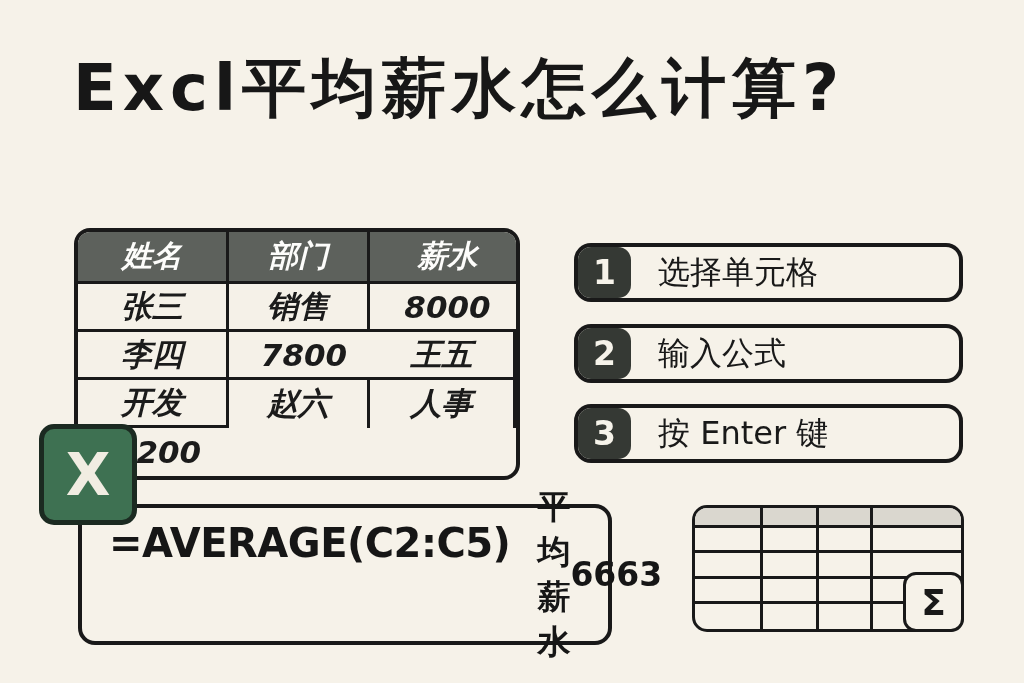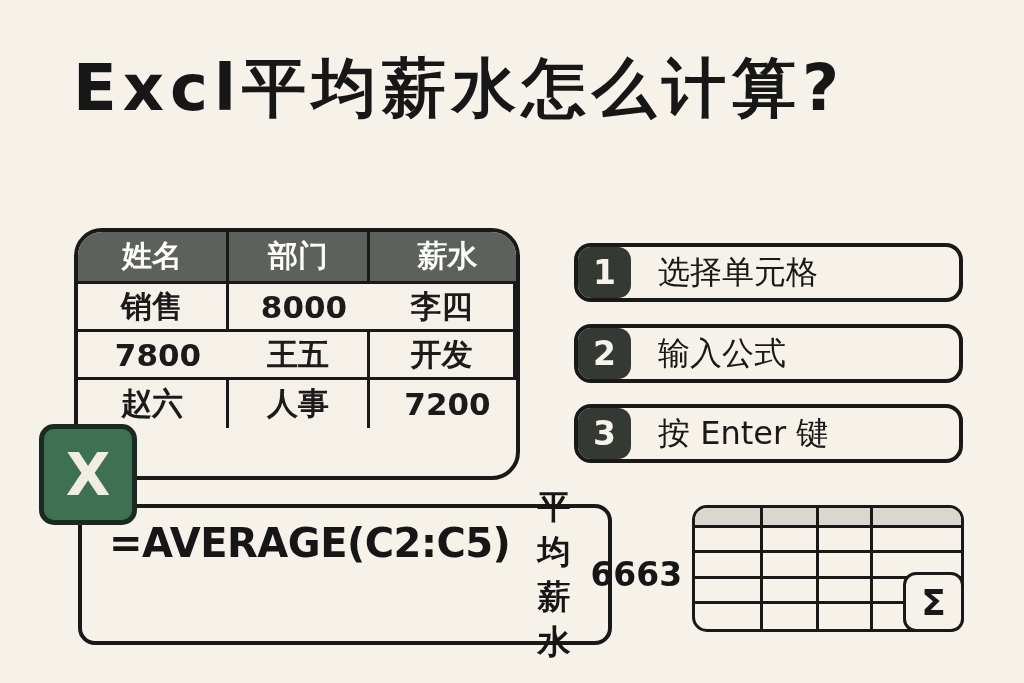--- a/index.html
+++ b/index.html
@@ -15,24 +15,24 @@
   
   .title {
     position:absolute; left:73px; top:48px;
     font-size:64px; font-weight:700; letter-spacing:6px;
     line-height:80px; color:#171717; white-space:nowrap;
   }
 
   
   .salary-table {
     position:absolute; left:74px; top:228px; width:446px; height:252px;
-    border:4px solid #191919; border-radius:28px; overflow:hidden;
+    border:4px solid #191919; border-radius:16px; overflow:hidden;
     display:grid; grid-template-columns:151px 141px 1fr;
     grid-template-rows:52px 1fr 1fr 1fr 1fr;
-    background:#f5f1e8; z-index:1;
+    background:#f5f1e8; z-index:1;font-style:italic;
   }
   .salary-table .cell {
     display:flex; align-items:center; justify-content:center;
     border-right:3.5px solid #191919; border-bottom:3.5px solid #191919;
     font-size:31px; font-weight:700; color:#1b1b1b;
   }
   .salary-table .cell.last-col { border-right:none;padding-left:9px; }
   .salary-table .cell.last-row { border-bottom:none; }
   .salary-table .head {
     background:#5d615c; color:#fdfdfb; font-size:30px; font-weight:700;
@@ -76,21 +76,21 @@
   .formula-row {
     height:70px; display:flex; align-items:center; padding-left:27px;
     font-size:40px; font-weight:800; letter-spacing:-0.5px; color:#161616;
     white-space:nowrap;
   }
   .formula-divider {
     height:11px; border-top:3.5px solid #191919; border-bottom:3.5px solid #191919;
   }
   .result-row {
     flex:1; display:flex; align-items:center; justify-content:space-between;
-    padding:0 45px 0 27px; font-size:33px; font-weight:800; color:#161616;gap:20px;
+    padding:0 45px 0 27px; font-size:33px; font-weight:800; color:#161616;
   }
 
   
   .grid-icon { position:absolute; left:692px; top:505px; width:272px; height:127px; z-index:1; }
   .grid-inner {
     position:absolute; inset:0;
     border:3.5px solid #191919; border-radius:15px; overflow:hidden;
     display:grid; grid-template-columns:68px 56px 54px 1fr;
     grid-template-rows:20px 1fr 1fr 1fr 1fr;
     background:#f6f2e9;
@@ -113,20 +113,21 @@
 
 <div class="title">
   <div>Excl平均薪水怎么计算?</div>
 </div>
 
 <div class="salary-table">
   <div class="cell head">姓名</div>
   <div class="cell head">部门</div>
   <div class="cell head last-col">薪水</div>
 
+  <div class="cell">张三</div>
   <div class="cell">销售</div>
   <div class="cell last-col">8000</div>
 
   <div class="cell">李四</div>
   <div class="cell last-col">7800</div>
 
   <div class="cell">王五</div>
   <div class="cell">开发</div>
 
   <div class="cell last-row">赵六</div>

